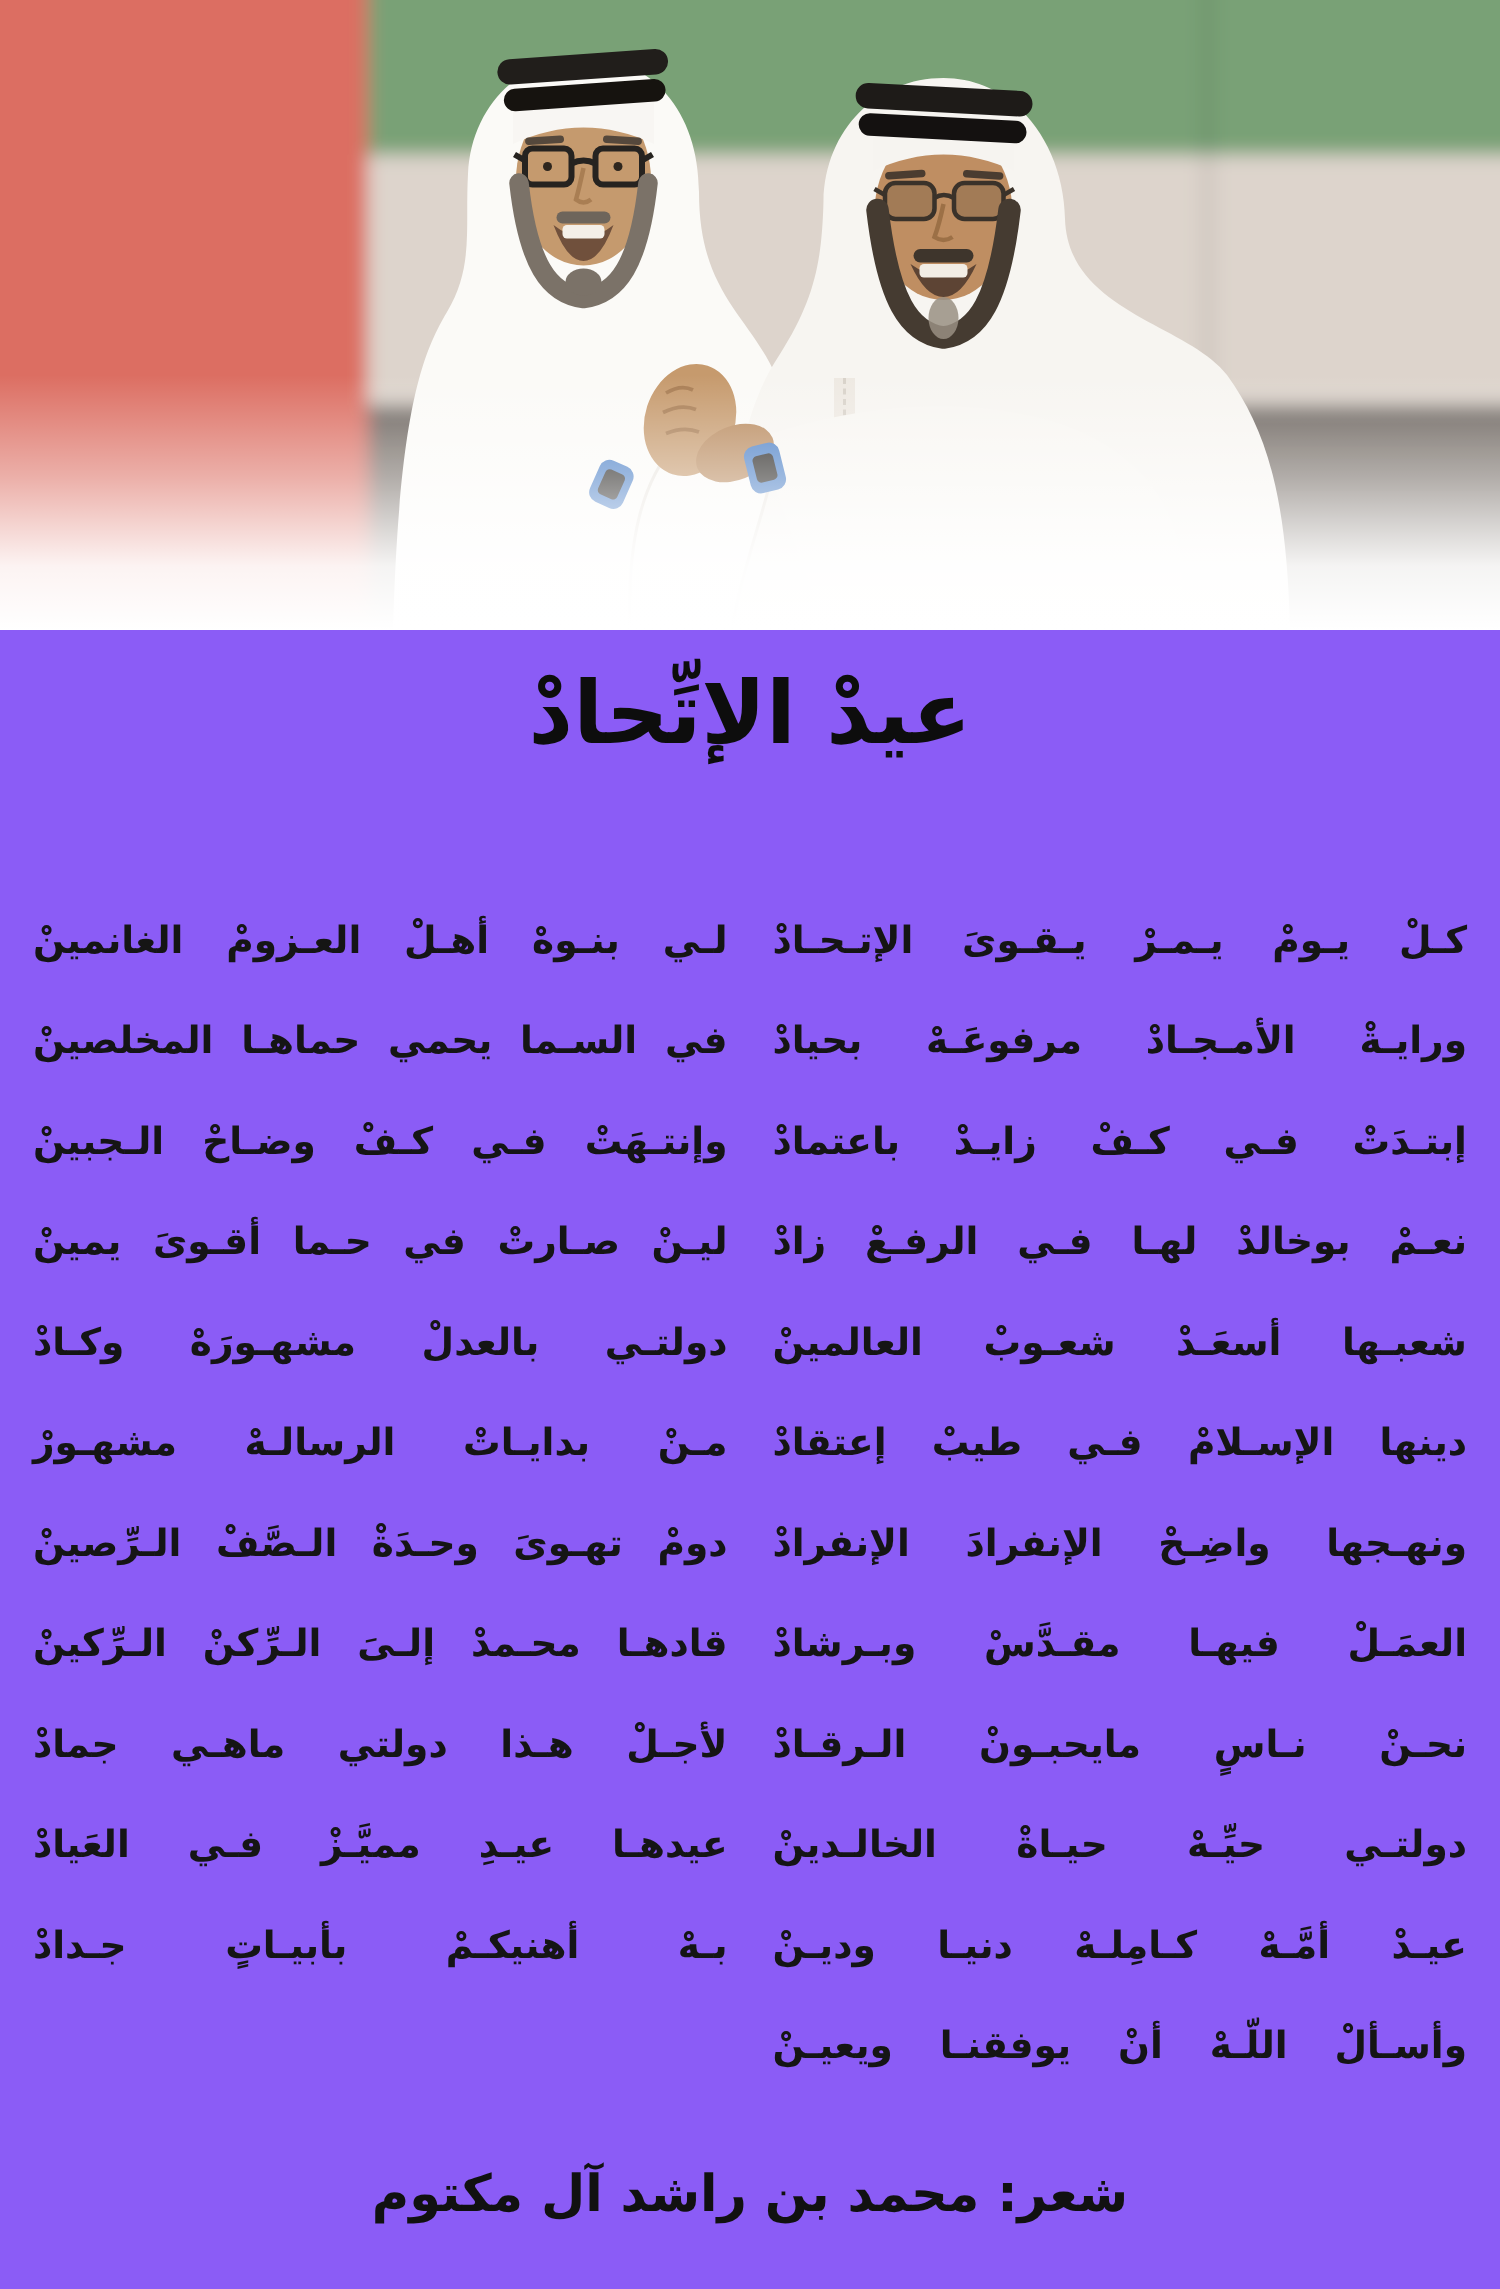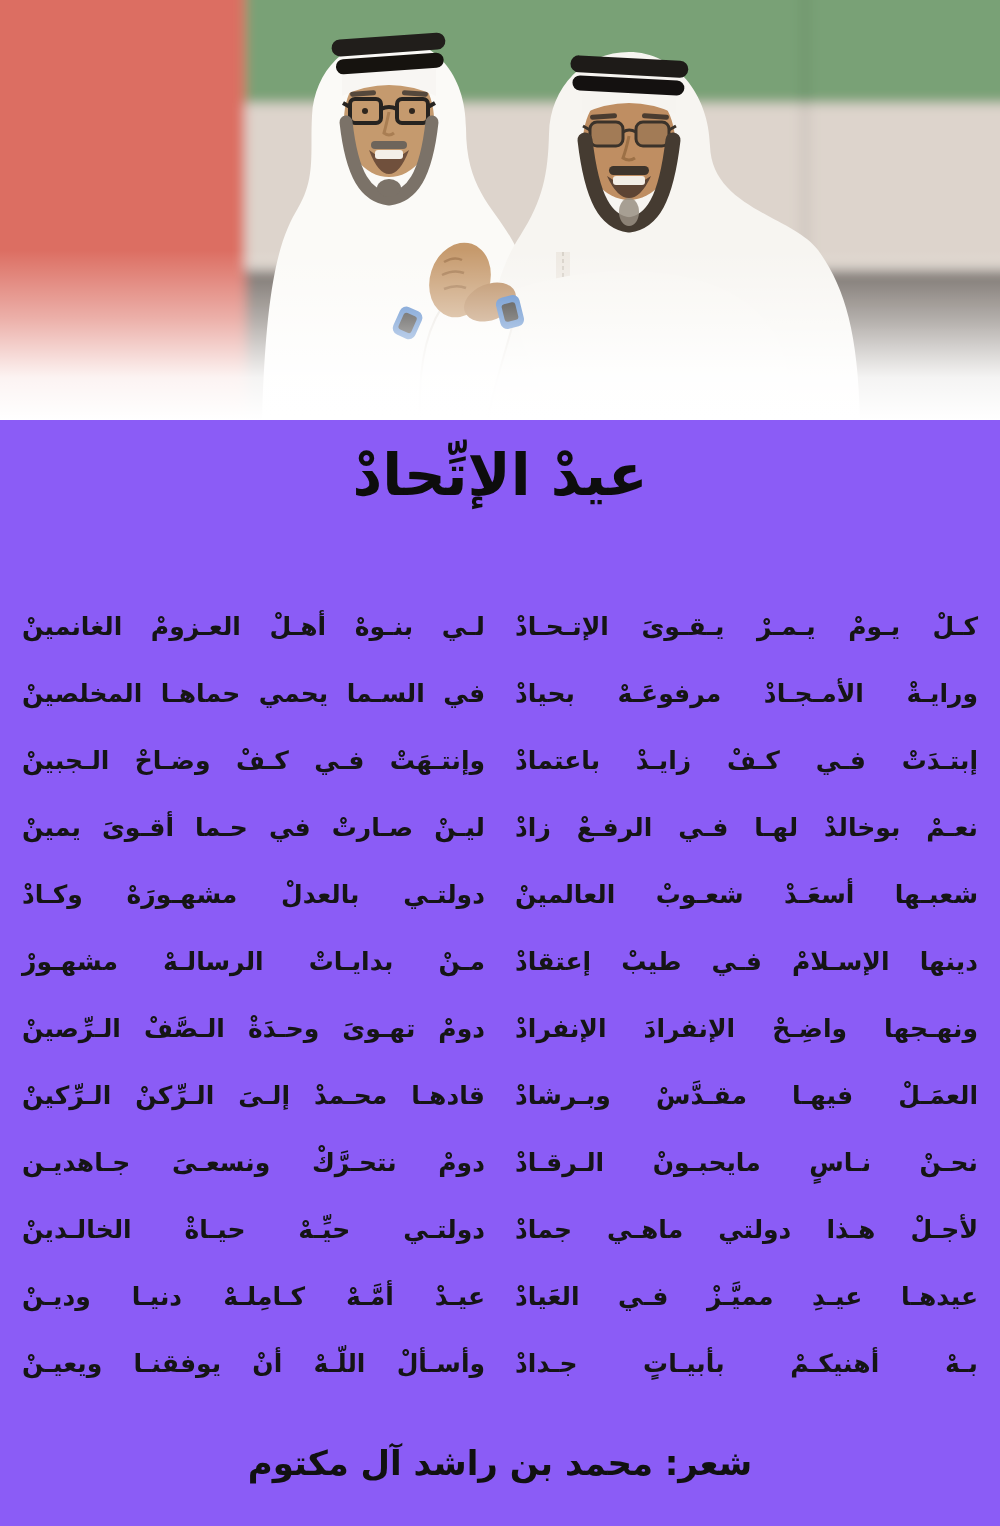--- a/index.html
+++ b/index.html
@@ -133,21 +133,20 @@
     <div class="hemi">ليـنْ صـارتْ في حـما أقـوىَ يمينْ</div>
     <div class="hemi">شعبـها أسعَـدْ شعـوبْ العالمينْ</div>
     <div class="hemi">دولتـي بالعدلْ مشهـورَهْ وكـادْ</div>
     <div class="hemi">دينها الإسـلامْ فـي طيبْ إعتقادْ</div>
     <div class="hemi">مـنْ بدايـاتْ الرسالـهْ مشهـورْ</div>
     <div class="hemi">ونهـجها واضِـحْ الإنفرادَ الإنفرادْ</div>
     <div class="hemi">دومْ تهـوىَ وحـدَةْ الـصَّفْ الـرِّصينْ</div>
     <div class="hemi">العمَـلْ فيهـا مقـدَّسْ وبـرشادْ</div>
     <div class="hemi">قادهـا محـمدْ إلـىَ الـرِّكنْ الـرِّكينْ</div>
     <div class="hemi">نحـنْ نـاسٍ مايحبـونْ الـرقـادْ</div>
-    <div class="hemi">دومْ نتحـرَّكْ ونسعـىَ جـاهديـن</div>
     <div class="hemi">لأجـلْ هـذا دولتي ماهـي جمادْ</div>
     <div class="hemi">دولتـي حيِّـهْ حيـاةْ الخالـدينْ</div>
     <div class="hemi">عيدهـا عيـدِ مميَّـزْ فـي العَيادْ</div>
     <div class="hemi">عيـدْ أمَّـهْ كـامِلـهْ دنيـا وديـنْ</div>
     <div class="hemi">بـهْ أهنيكـمْ بأبيـاتٍ جـدادْ</div>
     <div class="hemi">وأسـألْ اللّـهْ أنْ يوفقنـا ويعيـنْ</div>
   </div>
 
   <div class="attribution">شعر: محمد بن راشد آل مكتوم</div>
 

